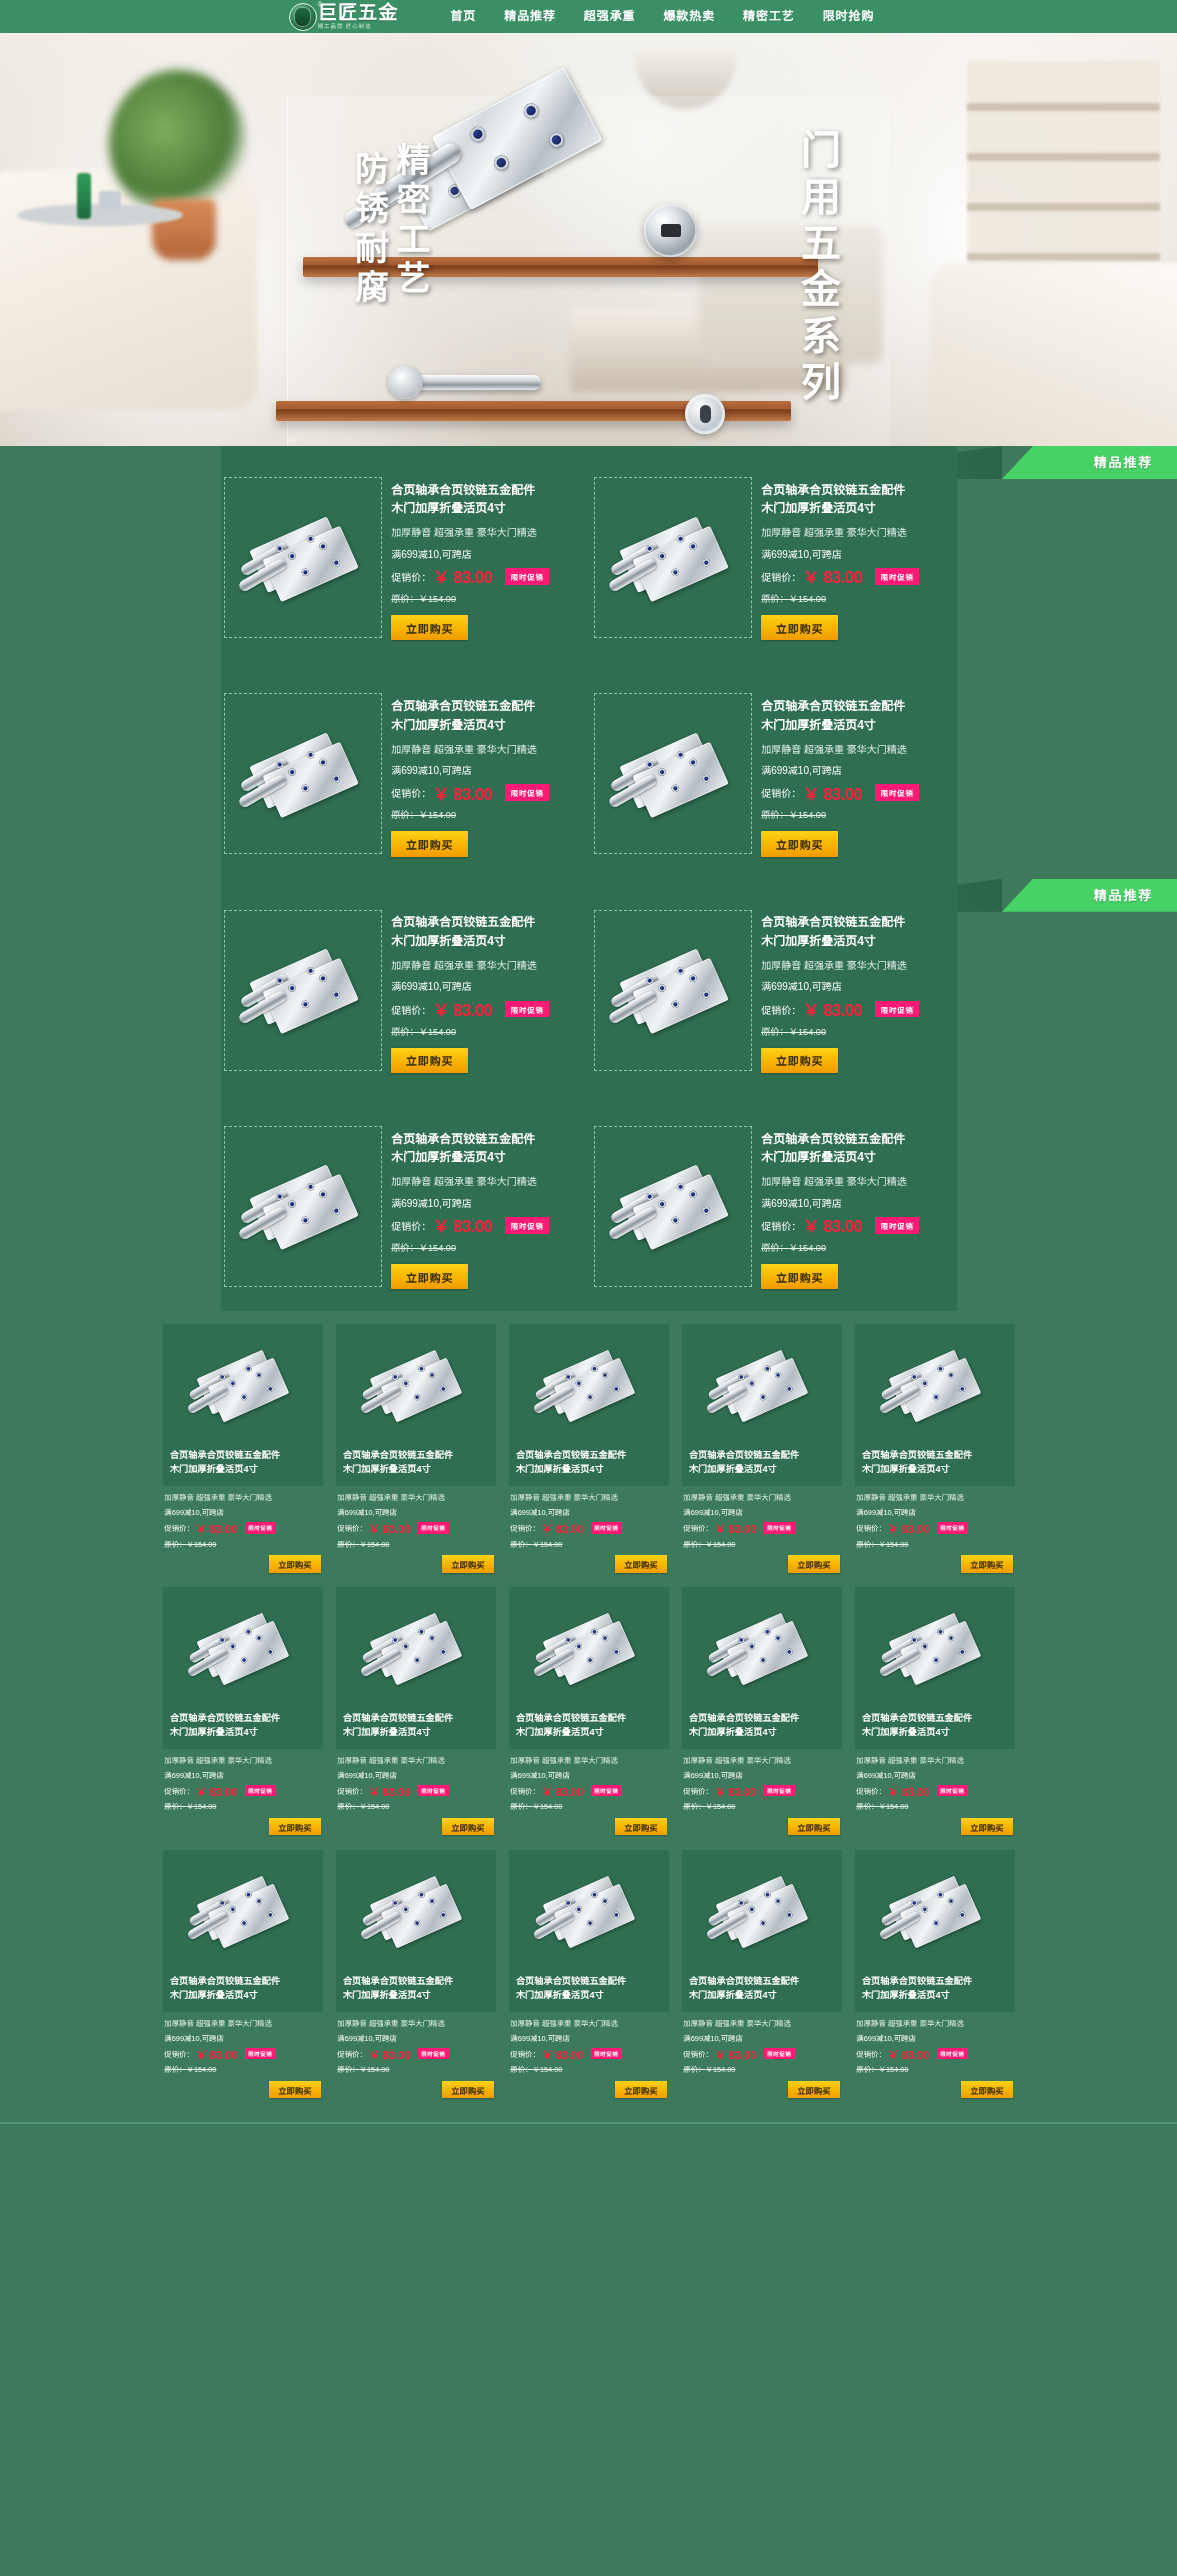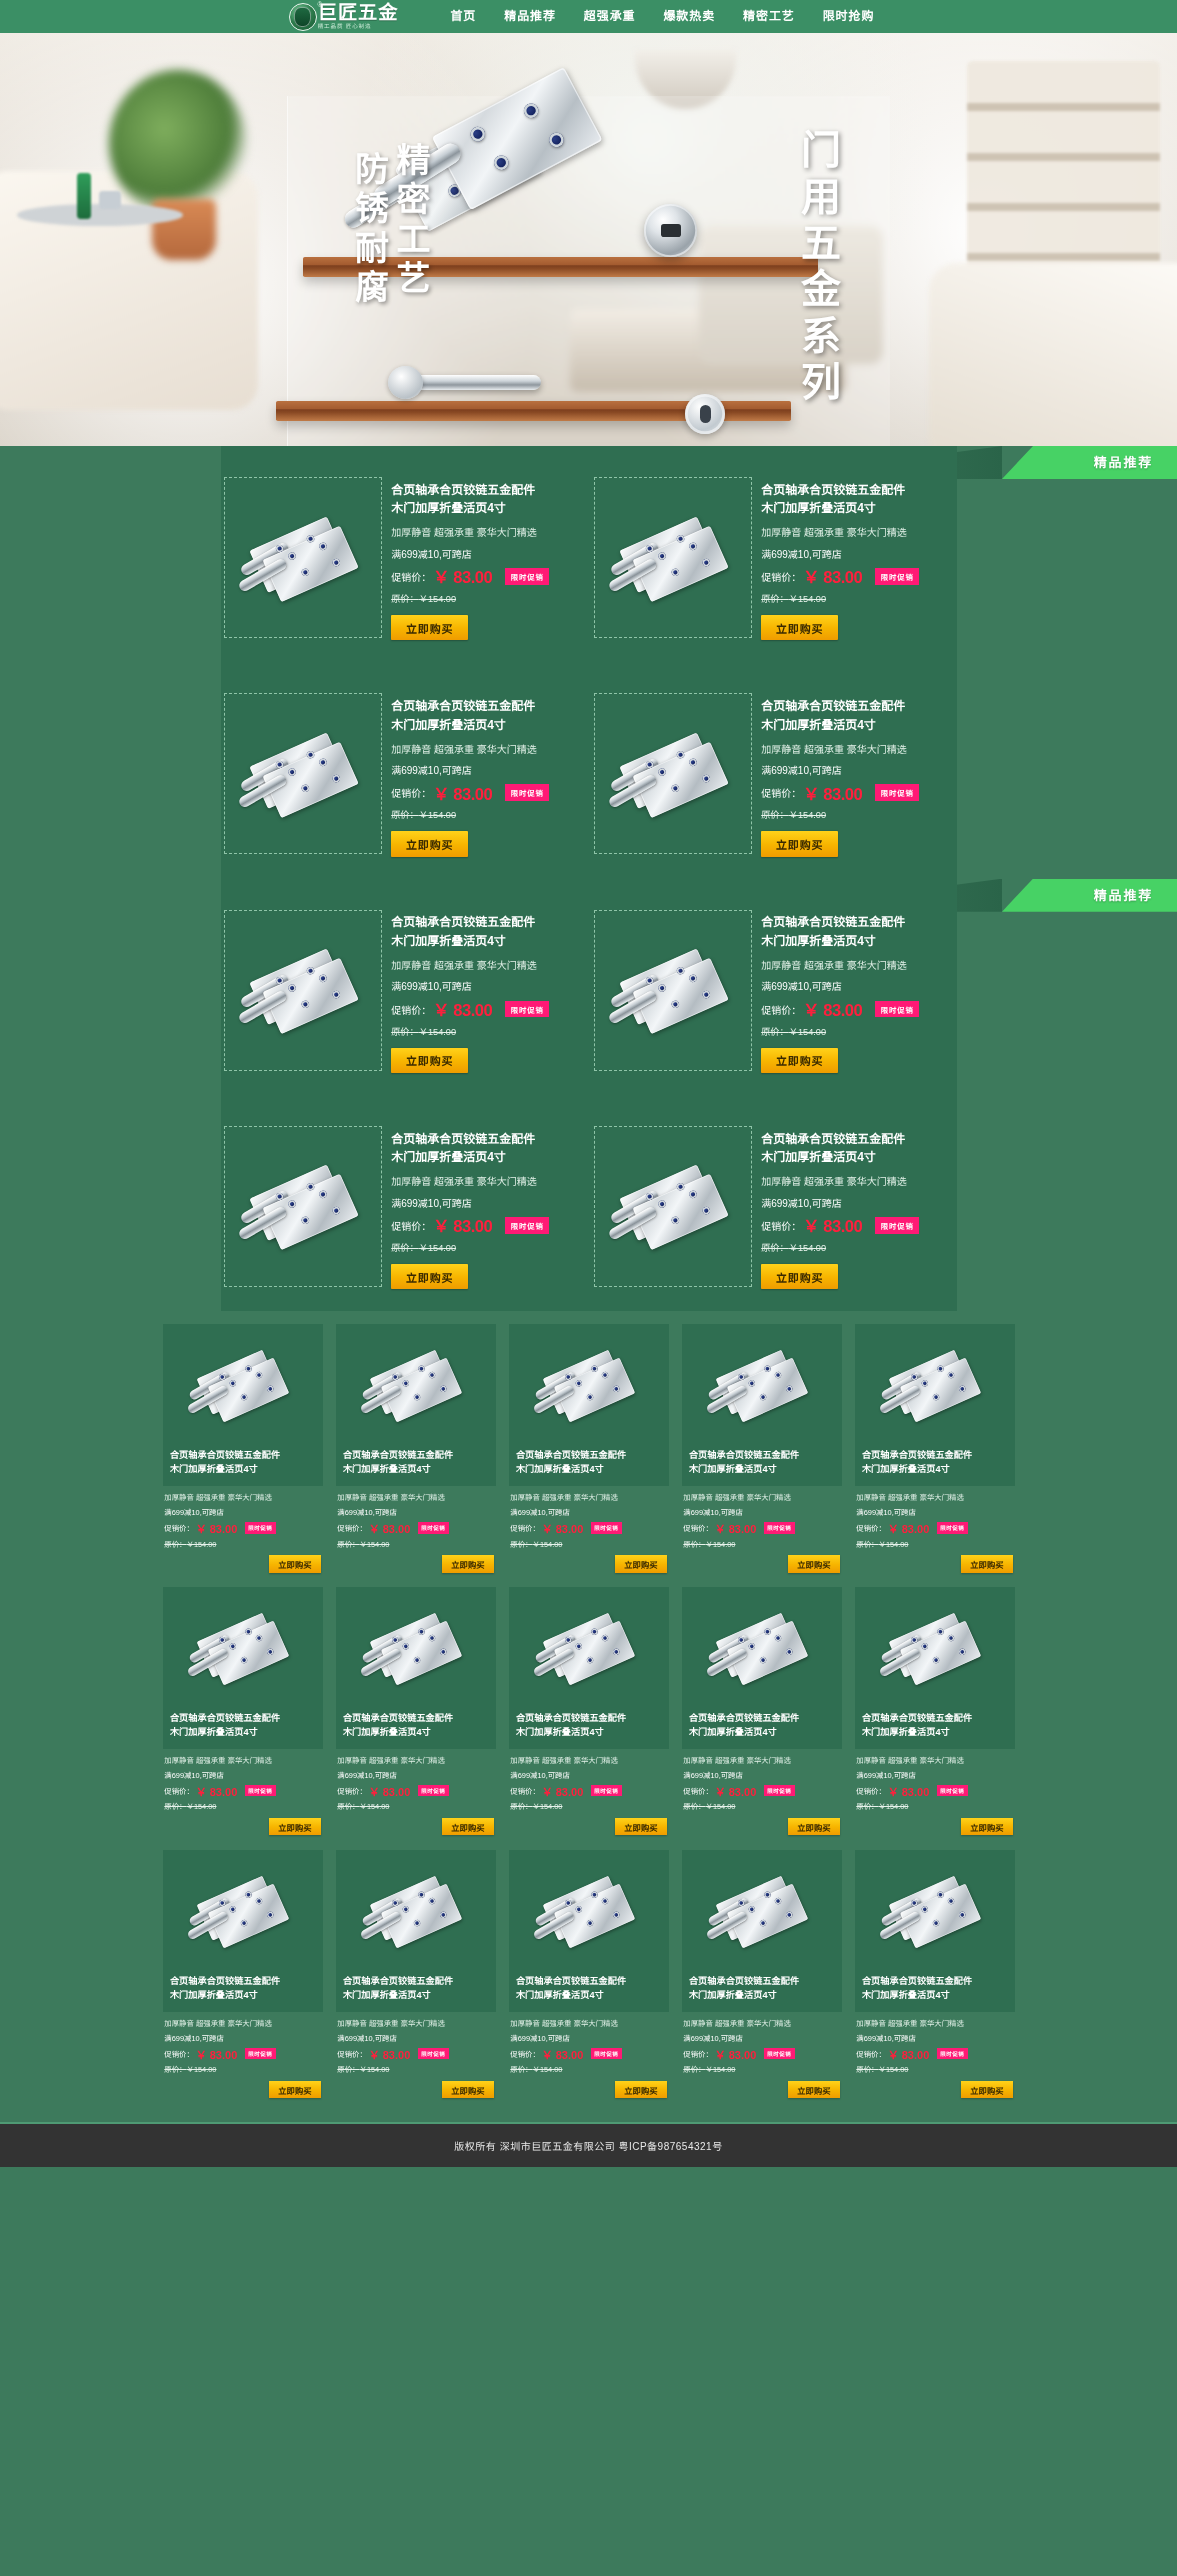--- a/index.html
+++ b/index.html
@@ -1092,18 +1092,15 @@
               <span class="g-badge">限时促销</span>
             </div>
             <div class="g-orig"><span>原价：</span><span>￥154.00</span></div>
             <button class="g-buy">立即购买</button>
           </div>
         </div>
       </div>
     </div>
 
   <div class="footer-sep"></div>
-  <div class="footer">
-    <span>版权所有 深圳市巨匠五金有限公司  粤ICP备987654321号</span>
-  </div>
 
 </div>
 
 
 </body></html>

